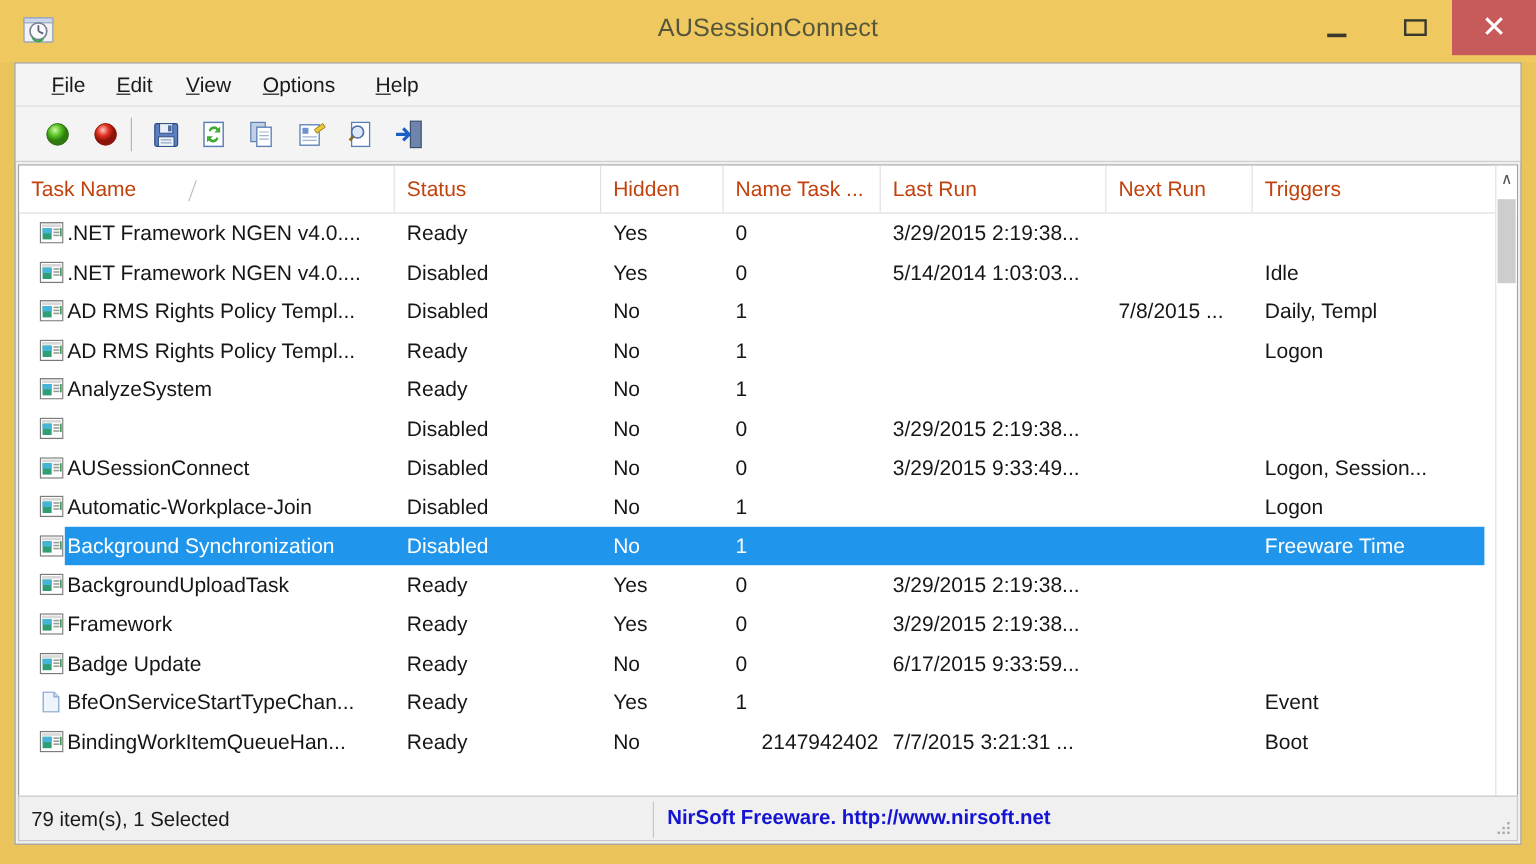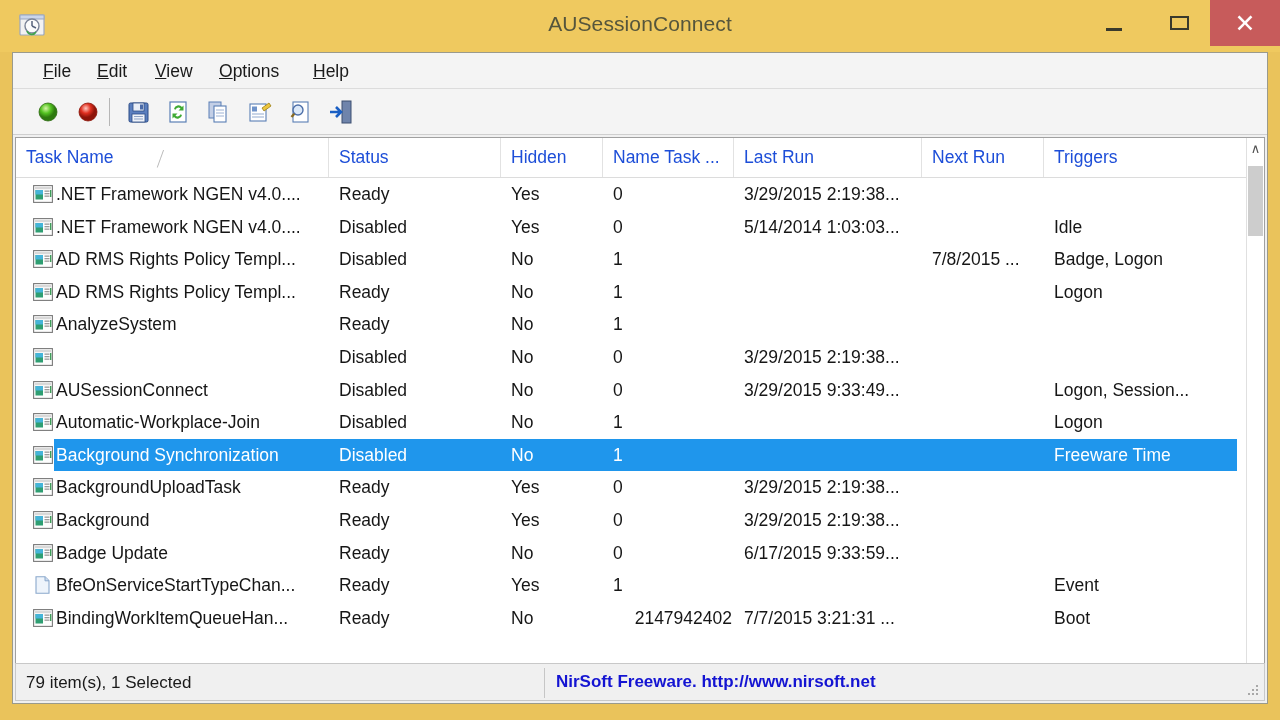--- a/index.html
+++ b/index.html
@@ -148,21 +148,21 @@
     background: #ffffff;
     border-bottom: 1px solid #dcdcdc;
     box-sizing: border-box;
   }
   .col-head {
     position: absolute;
     top: 0;
     height: 39px;
     line-height: 39px;
     font-size: 17.5px;
-    color: #1d4ed8;
+    color: #c2410c;
     padding-left: 10px;
     border-right: 1px solid #e2e2e2;
     box-sizing: border-box;
     white-space: nowrap;
     overflow: hidden;
     cursor: default;
   }
   #sort-indicator {
     position: absolute;
     top: 12px;
@@ -478,21 +478,21 @@
                 <rect x="11.5" y="8" width="5" height="1.3" fill="#9a9a9a"></rect>
                 <rect x="11.5" y="10.5" width="5" height="1.3" fill="#9a9a9a"></rect>
                 <rect x="17" y="5" width="1.4" height="7" fill="#3f9e5a"></rect>
               </svg></span>
             <div class="cell" style="left: 40px; width: 271px;">AD RMS Rights Policy Templ...</div>
             <div class="cell" style="left: 323px; width: 160px;">Disabled</div>
             <div class="cell" style="left: 495px; width: 90px;">No</div>
             <div class="cell" style="left: 597px; width: 119px;">1</div>
             <div class="cell" style="left: 728px; width: 176px;"></div>
             <div class="cell" style="left: 916px; width: 110px;">7/8/2015 ...</div>
-            <div class="cell" style="left: 1038px; width: 192px;">Badge, Logon</div>
+            <div class="cell" style="left: 1038px; width: 192px;">Daily, Templ</div>
           </div>
           <div class="row">
             <span class="row-icon"><svg width="20" height="18" viewBox="0 0 20 18">
                 <rect x="0.6" y="0.6" width="18.8" height="16.8" fill="#fdfdfd" stroke="#7a7a7a" stroke-width="1.1"></rect>
                 <rect x="2" y="2" width="16" height="2.2" fill="#d8d8d8"></rect>
                 <rect x="2.5" y="5" width="7.5" height="9.5" fill="#2f9e72"></rect>
                 <rect x="2.5" y="5" width="7.5" height="4.5" fill="#46b4d8"></rect>
                 <rect x="11.5" y="5.5" width="5" height="1.3" fill="#9a9a9a"></rect>
                 <rect x="11.5" y="8" width="5" height="1.3" fill="#9a9a9a"></rect>
                 <rect x="11.5" y="10.5" width="5" height="1.3" fill="#9a9a9a"></rect>
@@ -624,21 +624,21 @@
             <span class="row-icon"><svg width="20" height="18" viewBox="0 0 20 18">
                 <rect x="0.6" y="0.6" width="18.8" height="16.8" fill="#fdfdfd" stroke="#7a7a7a" stroke-width="1.1"></rect>
                 <rect x="2" y="2" width="16" height="2.2" fill="#d8d8d8"></rect>
                 <rect x="2.5" y="5" width="7.5" height="9.5" fill="#2f9e72"></rect>
                 <rect x="2.5" y="5" width="7.5" height="4.5" fill="#46b4d8"></rect>
                 <rect x="11.5" y="5.5" width="5" height="1.3" fill="#9a9a9a"></rect>
                 <rect x="11.5" y="8" width="5" height="1.3" fill="#9a9a9a"></rect>
                 <rect x="11.5" y="10.5" width="5" height="1.3" fill="#9a9a9a"></rect>
                 <rect x="17" y="5" width="1.4" height="7" fill="#3f9e5a"></rect>
               </svg></span>
-            <div class="cell" style="left: 40px; width: 271px;">Background</div>
+            <div class="cell" style="left: 40px; width: 271px;">Framework</div>
             <div class="cell" style="left: 323px; width: 160px;">Ready</div>
             <div class="cell" style="left: 495px; width: 90px;">Yes</div>
             <div class="cell" style="left: 597px; width: 119px;">0</div>
             <div class="cell" style="left: 728px; width: 176px;">3/29/2015 2:19:38...</div>
             <div class="cell" style="left: 916px; width: 110px;"></div>
             <div class="cell" style="left: 1038px; width: 192px;"></div>
           </div>
           <div class="row">
             <span class="row-icon"><svg width="20" height="18" viewBox="0 0 20 18">
                 <rect x="0.6" y="0.6" width="18.8" height="16.8" fill="#fdfdfd" stroke="#7a7a7a" stroke-width="1.1"></rect>

